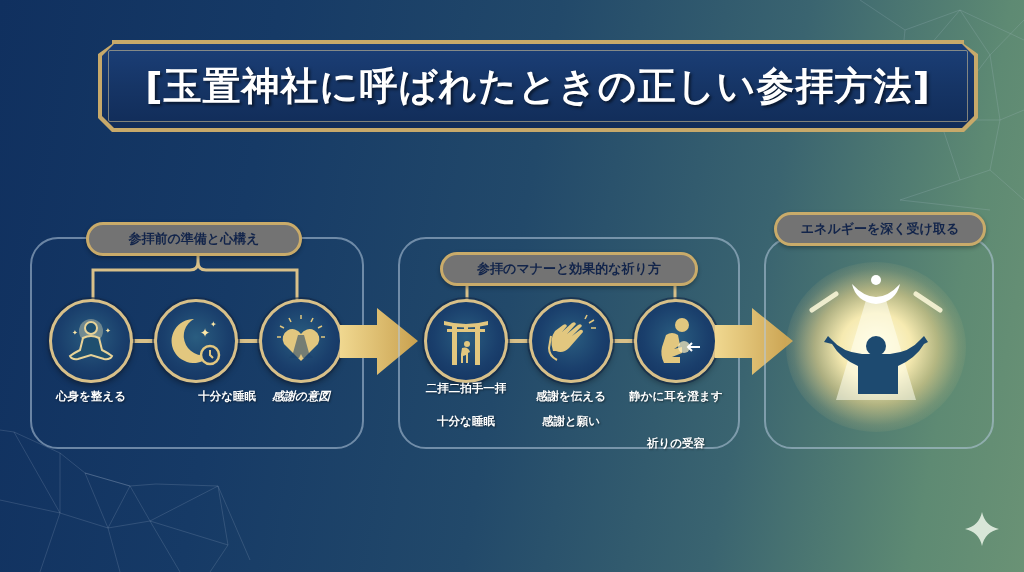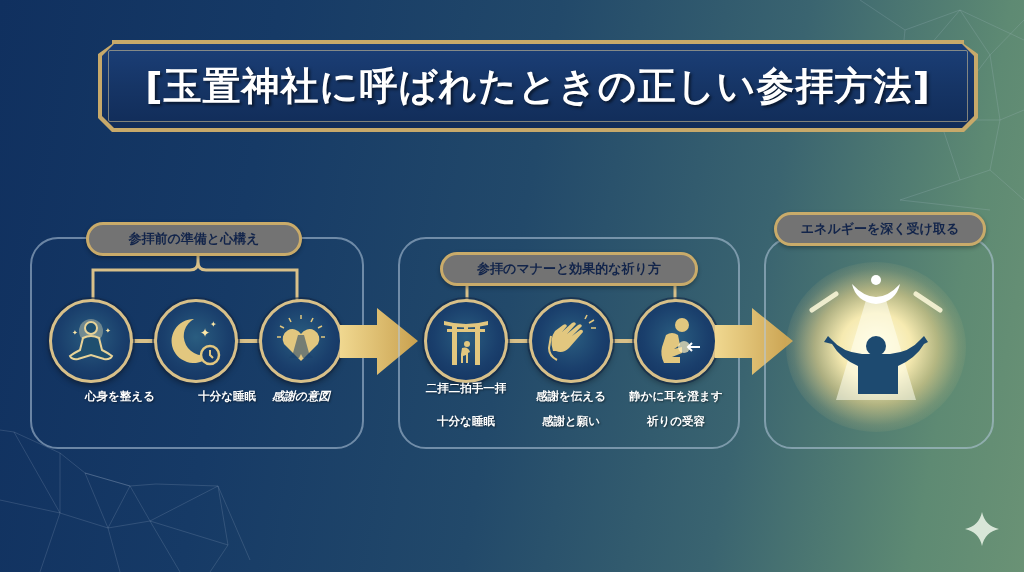--- a/index.html
+++ b/index.html
@@ -148,21 +148,21 @@
       <line x1="9" y1="15" x2="13" y2="17"></line>
         <line x1="51" y1="15" x2="47" y2="17"></line>
       <line x1="6" y1="26" x2="10" y2="26"></line>
         <line x1="54" y1="26" x2="50" y2="26"></line>
     </g>
     <path d="M30 50 L13 33 a9 9 0 0 1 17 -10 a9 9 0 0 1 17 10 z" fill="#e2c77f"></path>
     <path d="M27 24 l-5 18 l-4 5 h10 l2 -4 l2 4 h10 l-4 -5 l-5 -18 z" fill="#1a3f6c" opacity="0.55"></path>
   </svg>
 </div>
 
-<div class="node-label" style="left:31px; top:385px;margin-left:29px;">心身を整える</div>
+<div class="node-label" style="left:31px; top:385px;">心身を整える</div>
 <div class="node-label" style="left:136px; top:385px;text-align:right;">十分な睡眠</div>
 <div class="node-label" style="left:241px; top:385px;font-style:italic;">感謝の意図</div>
 
 <svg class="arrow" style="left:340px; top:303px;" width="80" height="80" viewBox="0 0 80 80">
   <defs>
     <linearGradient id="ag1" x1="0" x2="1" y1="0" y2="0">
       <stop offset="0" stop-color="#f0d890"></stop>
         <stop offset="1" stop-color="#c9a14f"></stop>
     </linearGradient>
   </defs>
@@ -207,21 +207,21 @@
     <circle cx="38" cy="36" r="6" fill="rgba(255,240,190,0.7)"></circle>
     <path d="M54 36 h-12 m4 -4 l-4 4 l4 4" stroke="#ffffff" stroke-width="2" fill="none"></path>
   </svg>
 </div>
 
 <div class="node-label" style="left:406px; top:377px;">二拝二拍手一拝</div>
 <div class="node-label" style="left:406px; top:410px;">十分な睡眠</div>
 <div class="node-label" style="left:511px; top:385px;">感謝を伝える</div>
 <div class="node-label" style="left:511px; top:410px;">感謝と願い</div>
 <div class="node-label" style="left:616px; top:385px;">静かに耳を澄ます</div>
-<div class="node-label" style="left:616px; top:410px;">祈りの受容</div>
+<div class="node-label" style="left:616px; top:432px;">祈りの受容</div>
 
 <svg class="arrow" style="left:715px; top:303px;" width="80" height="80" viewBox="0 0 80 80">
   <defs>
     <linearGradient id="ag2" x1="0" x2="1" y1="0" y2="0">
       <stop offset="0" stop-color="#f0d890"></stop>
         <stop offset="1" stop-color="#c9a14f"></stop>
     </linearGradient>
   </defs>
   <path d="M0 22 H37 V5 L78 38 L37 72 V55 H0 Z" fill="url(#ag2)"></path>
 </svg>

